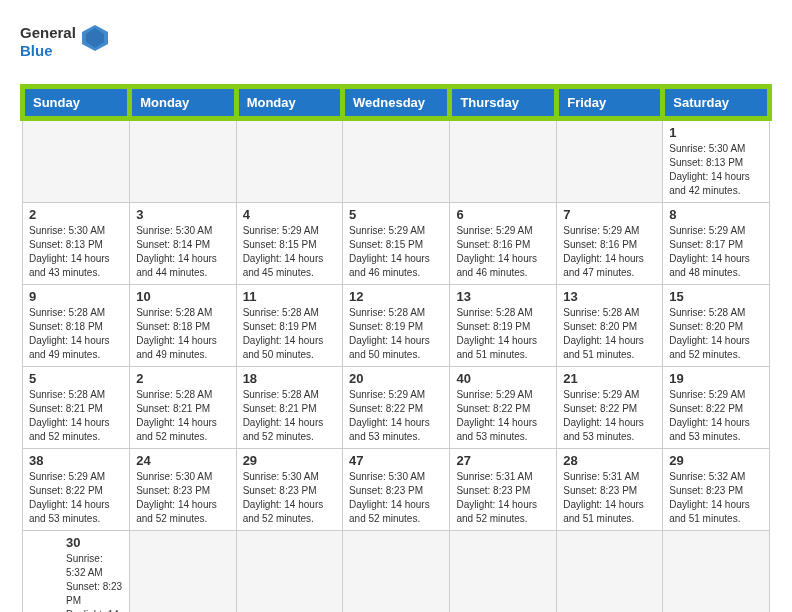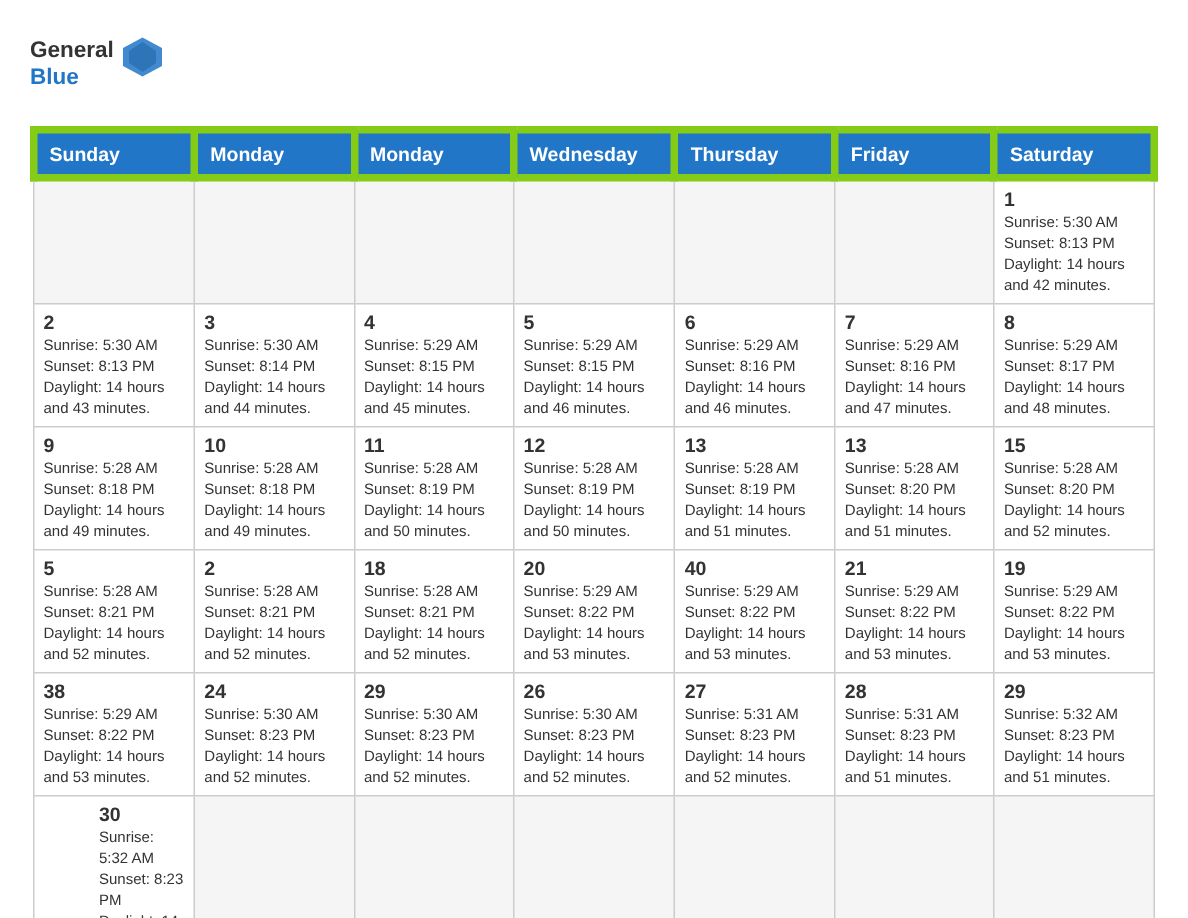--- a/index.html
+++ b/index.html
@@ -268,21 +268,21 @@
 Sunset: 8:23 PM
 Daylight: 14 hours and 52 minutes.</div>
         </td>
         <td>
           <span class="day-number">29</span>
           <div class="day-info" style="white-space: pre-line;">Sunrise: 5:30 AM
 Sunset: 8:23 PM
 Daylight: 14 hours and 52 minutes.</div>
         </td>
         <td>
-          <span class="day-number">26</span>
+          <span class="day-number">47</span>
           <div class="day-info" style="white-space: pre-line;">Sunrise: 5:30 AM
 Sunset: 8:23 PM
 Daylight: 14 hours and 52 minutes.</div>
         </td>
         <td>
           <span class="day-number">27</span>
           <div class="day-info" style="white-space: pre-line;">Sunrise: 5:31 AM
 Sunset: 8:23 PM
 Daylight: 14 hours and 52 minutes.</div>
         </td>

